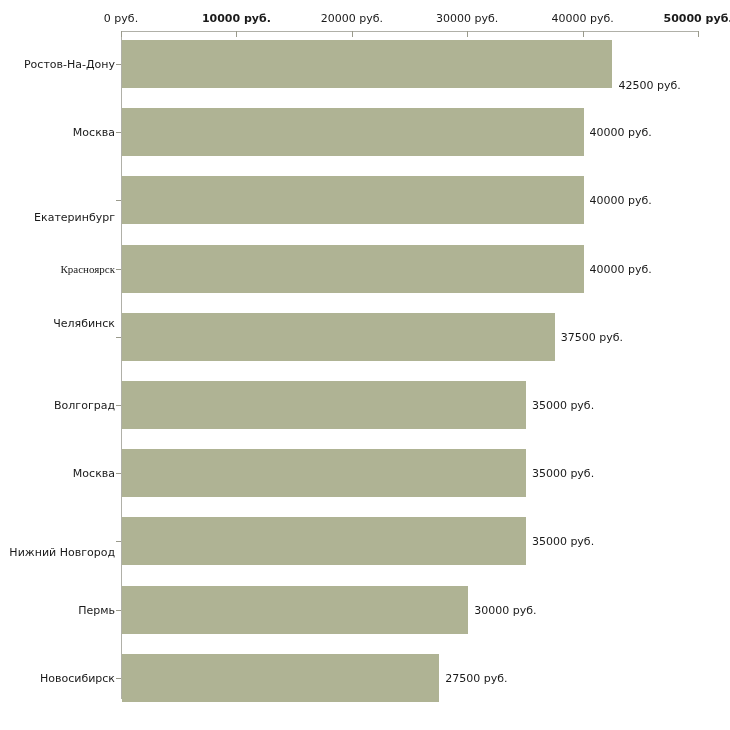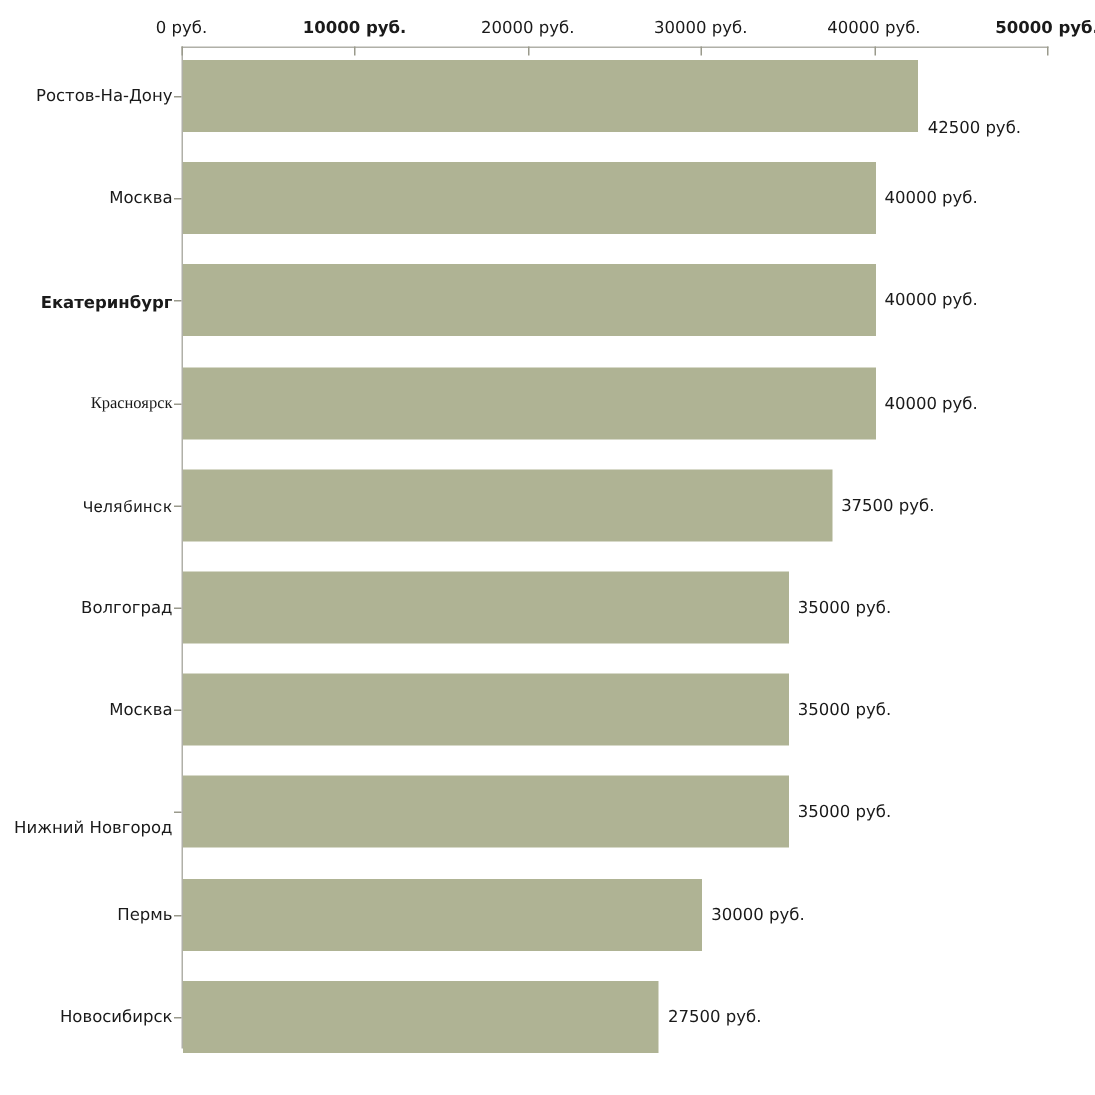--- a/index.html
+++ b/index.html
@@ -113,23 +113,23 @@
       <div class="y-tick" style="top: 337px;"></div>
       <div class="y-tick" style="top: 405px;"></div>
       <div class="y-tick" style="top: 473px;"></div>
       <div class="y-tick" style="top: 541px;"></div>
       <div class="y-tick" style="top: 610px;"></div>
       <div class="y-tick" style="top: 678px;"></div>
     </div>
   <div id="cat-labels">
       <div class="cat-label" style="top: 64px;">Ростов-На-Дону</div>
       <div class="cat-label" style="top: 132.2px; padding-left: 28px;">Москва</div>
-      <div class="cat-label" style="top: 202px; font-weight: bold;">Екатеринбург</div>
+      <div class="cat-label" style="top: 217px;">Екатеринбург</div>
       <div class="cat-label" style="top: 268.6px; font-family: Liberation Serif, serif;">Красноярск</div>
-      <div class="cat-label" style="top: 339px; font-family: Liberation Mono, monospace;">Челябинск</div>
+      <div class="cat-label" style="top: 323px;">Челябинск</div>
       <div class="cat-label" style="top: 405px;">Волгоград</div>
       <div class="cat-label" style="top: 473.2px;">Москва</div>
       <div class="cat-label" style="top: 541.4px; margin-top: 11px;">Нижний Новгород</div>
       <div class="cat-label" style="top: 609.6px;">Пермь</div>
       <div class="cat-label" style="top: 677.8px;">Новосибирск</div>
     </div>
   <div id="bars">
       <div class="bar" title="Ростов-На-Дону: 42500 руб." style="left: 122px; top: 40px; width: 490.45px; background: rgb(175, 179, 148);"></div>
       <div class="bar-value" style="left: 618.45px; top: 64px; margin-top: 21px;">42500 руб.</div>
       <div class="bar" title="Москва: 40000 руб." style="left: 122px; top: 108.2px; width: 461.6px; background: rgb(175, 179, 148);"></div>

